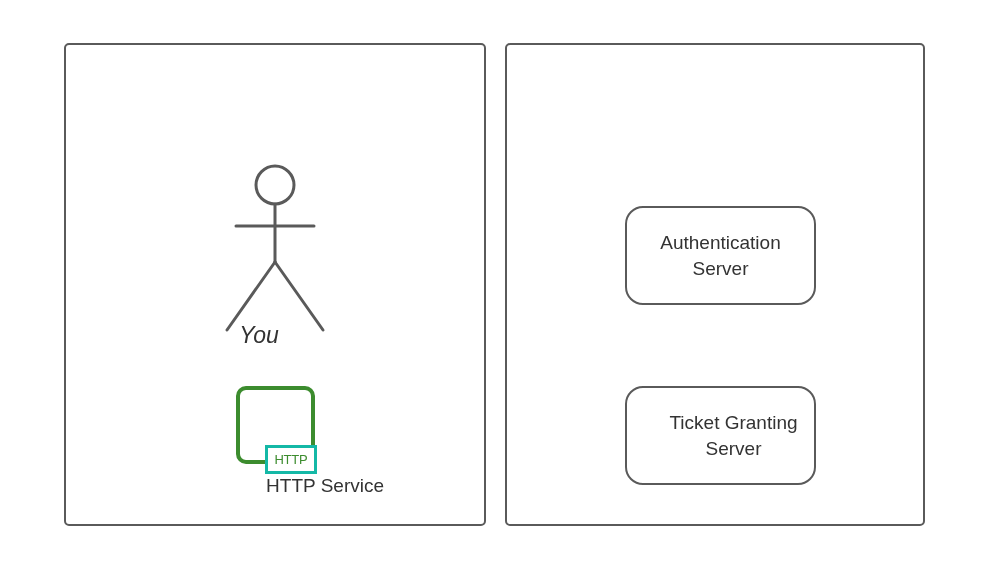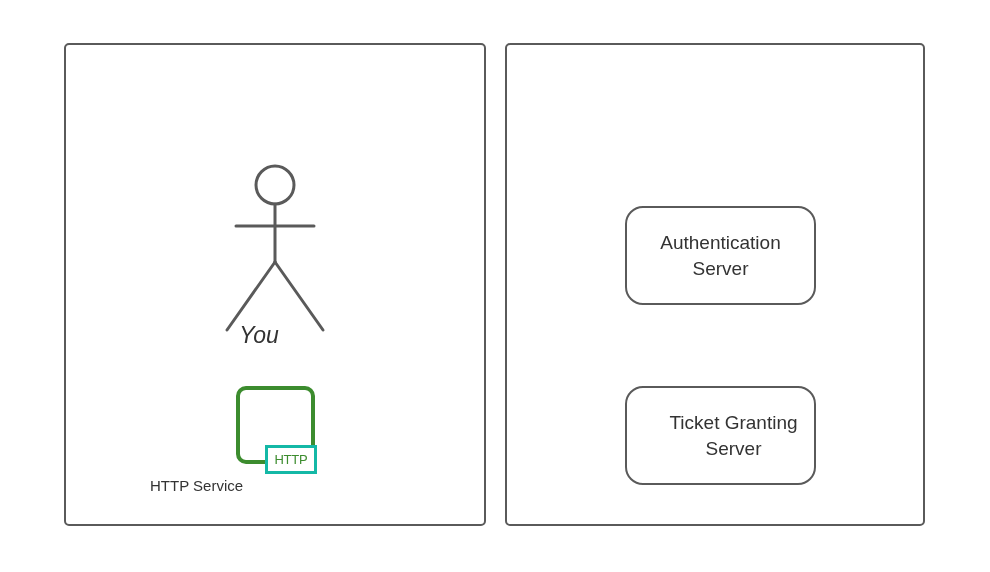--- a/index.html
+++ b/index.html
@@ -119,25 +119,25 @@
     font-size: 13px;
     font-weight: normal;
     color: #3C8C2E;
     line-height: 13px;
     letter-spacing: -0.2px;
   }
 
   
   #http-service-label {
     position: absolute;
-    left: 150px;
+    left: 134px;
     top: 474px;
     width: 250px;
-    text-align: left;
-    font-size: 15px;
+    text-align: right;
+    font-size: 19px;
     color: #333333;
     line-height: 24px;
   }
 
   
   .server-box {
     position: absolute;
     box-sizing: border-box;
     left: 625px;
     width: 191px;

